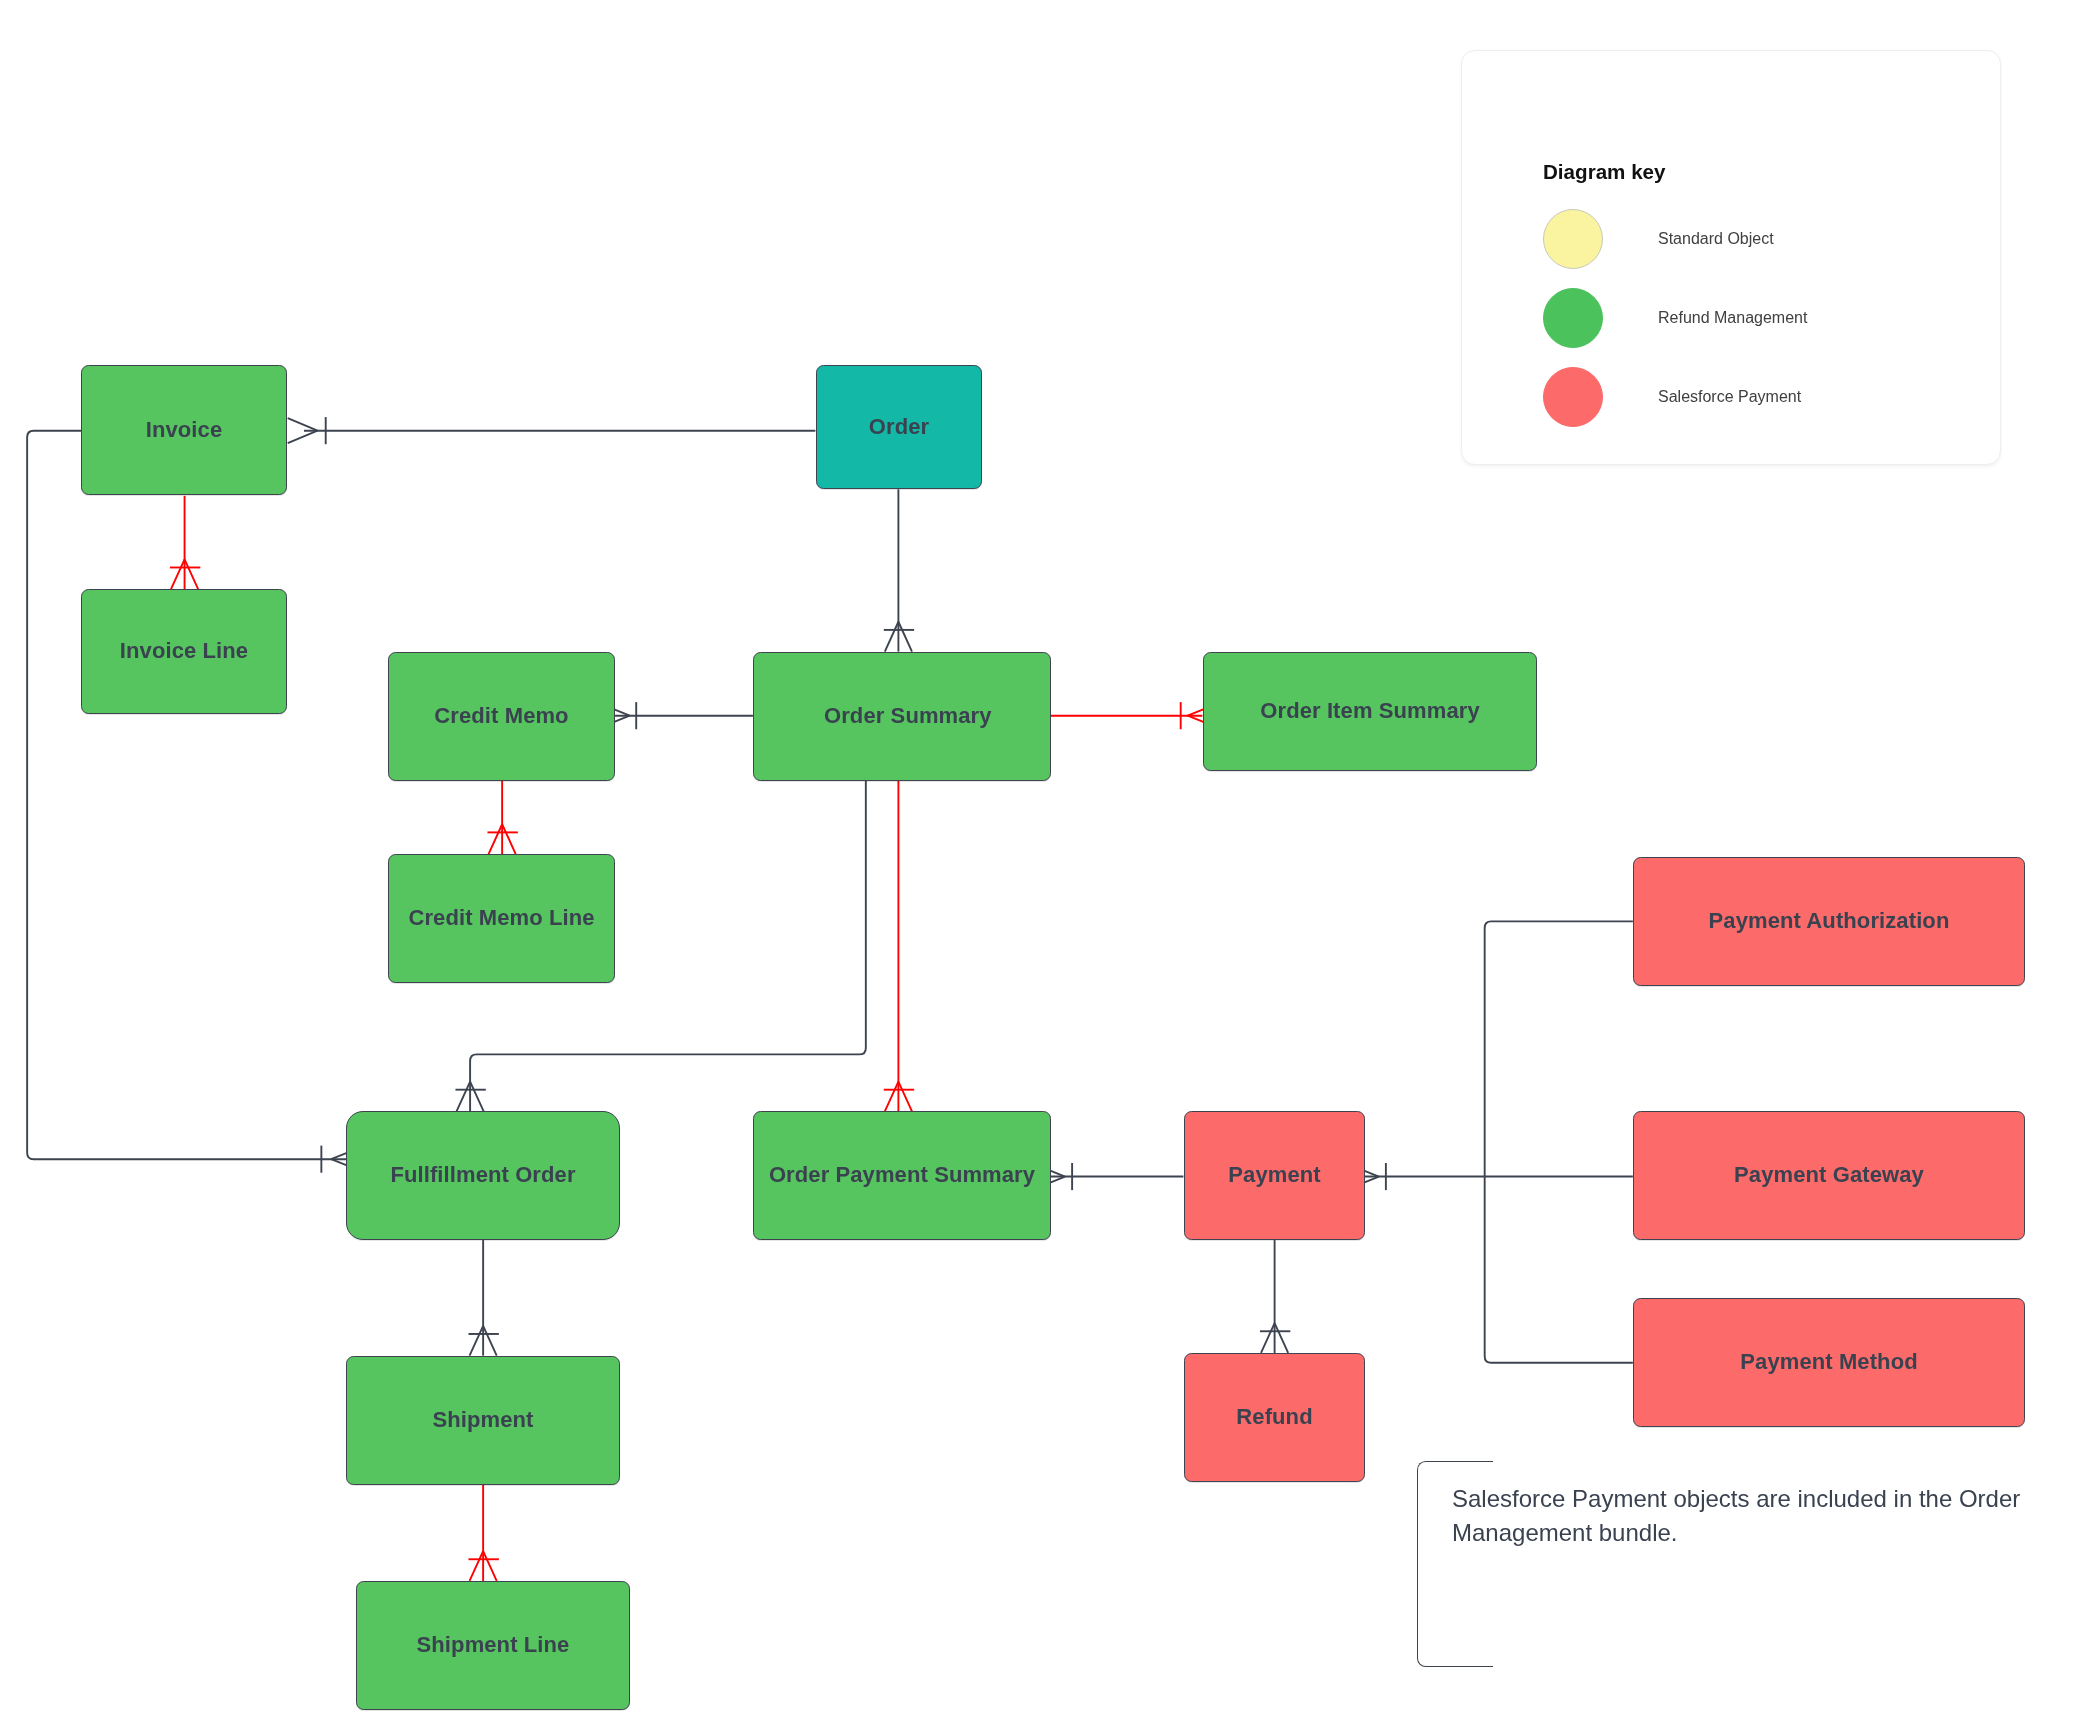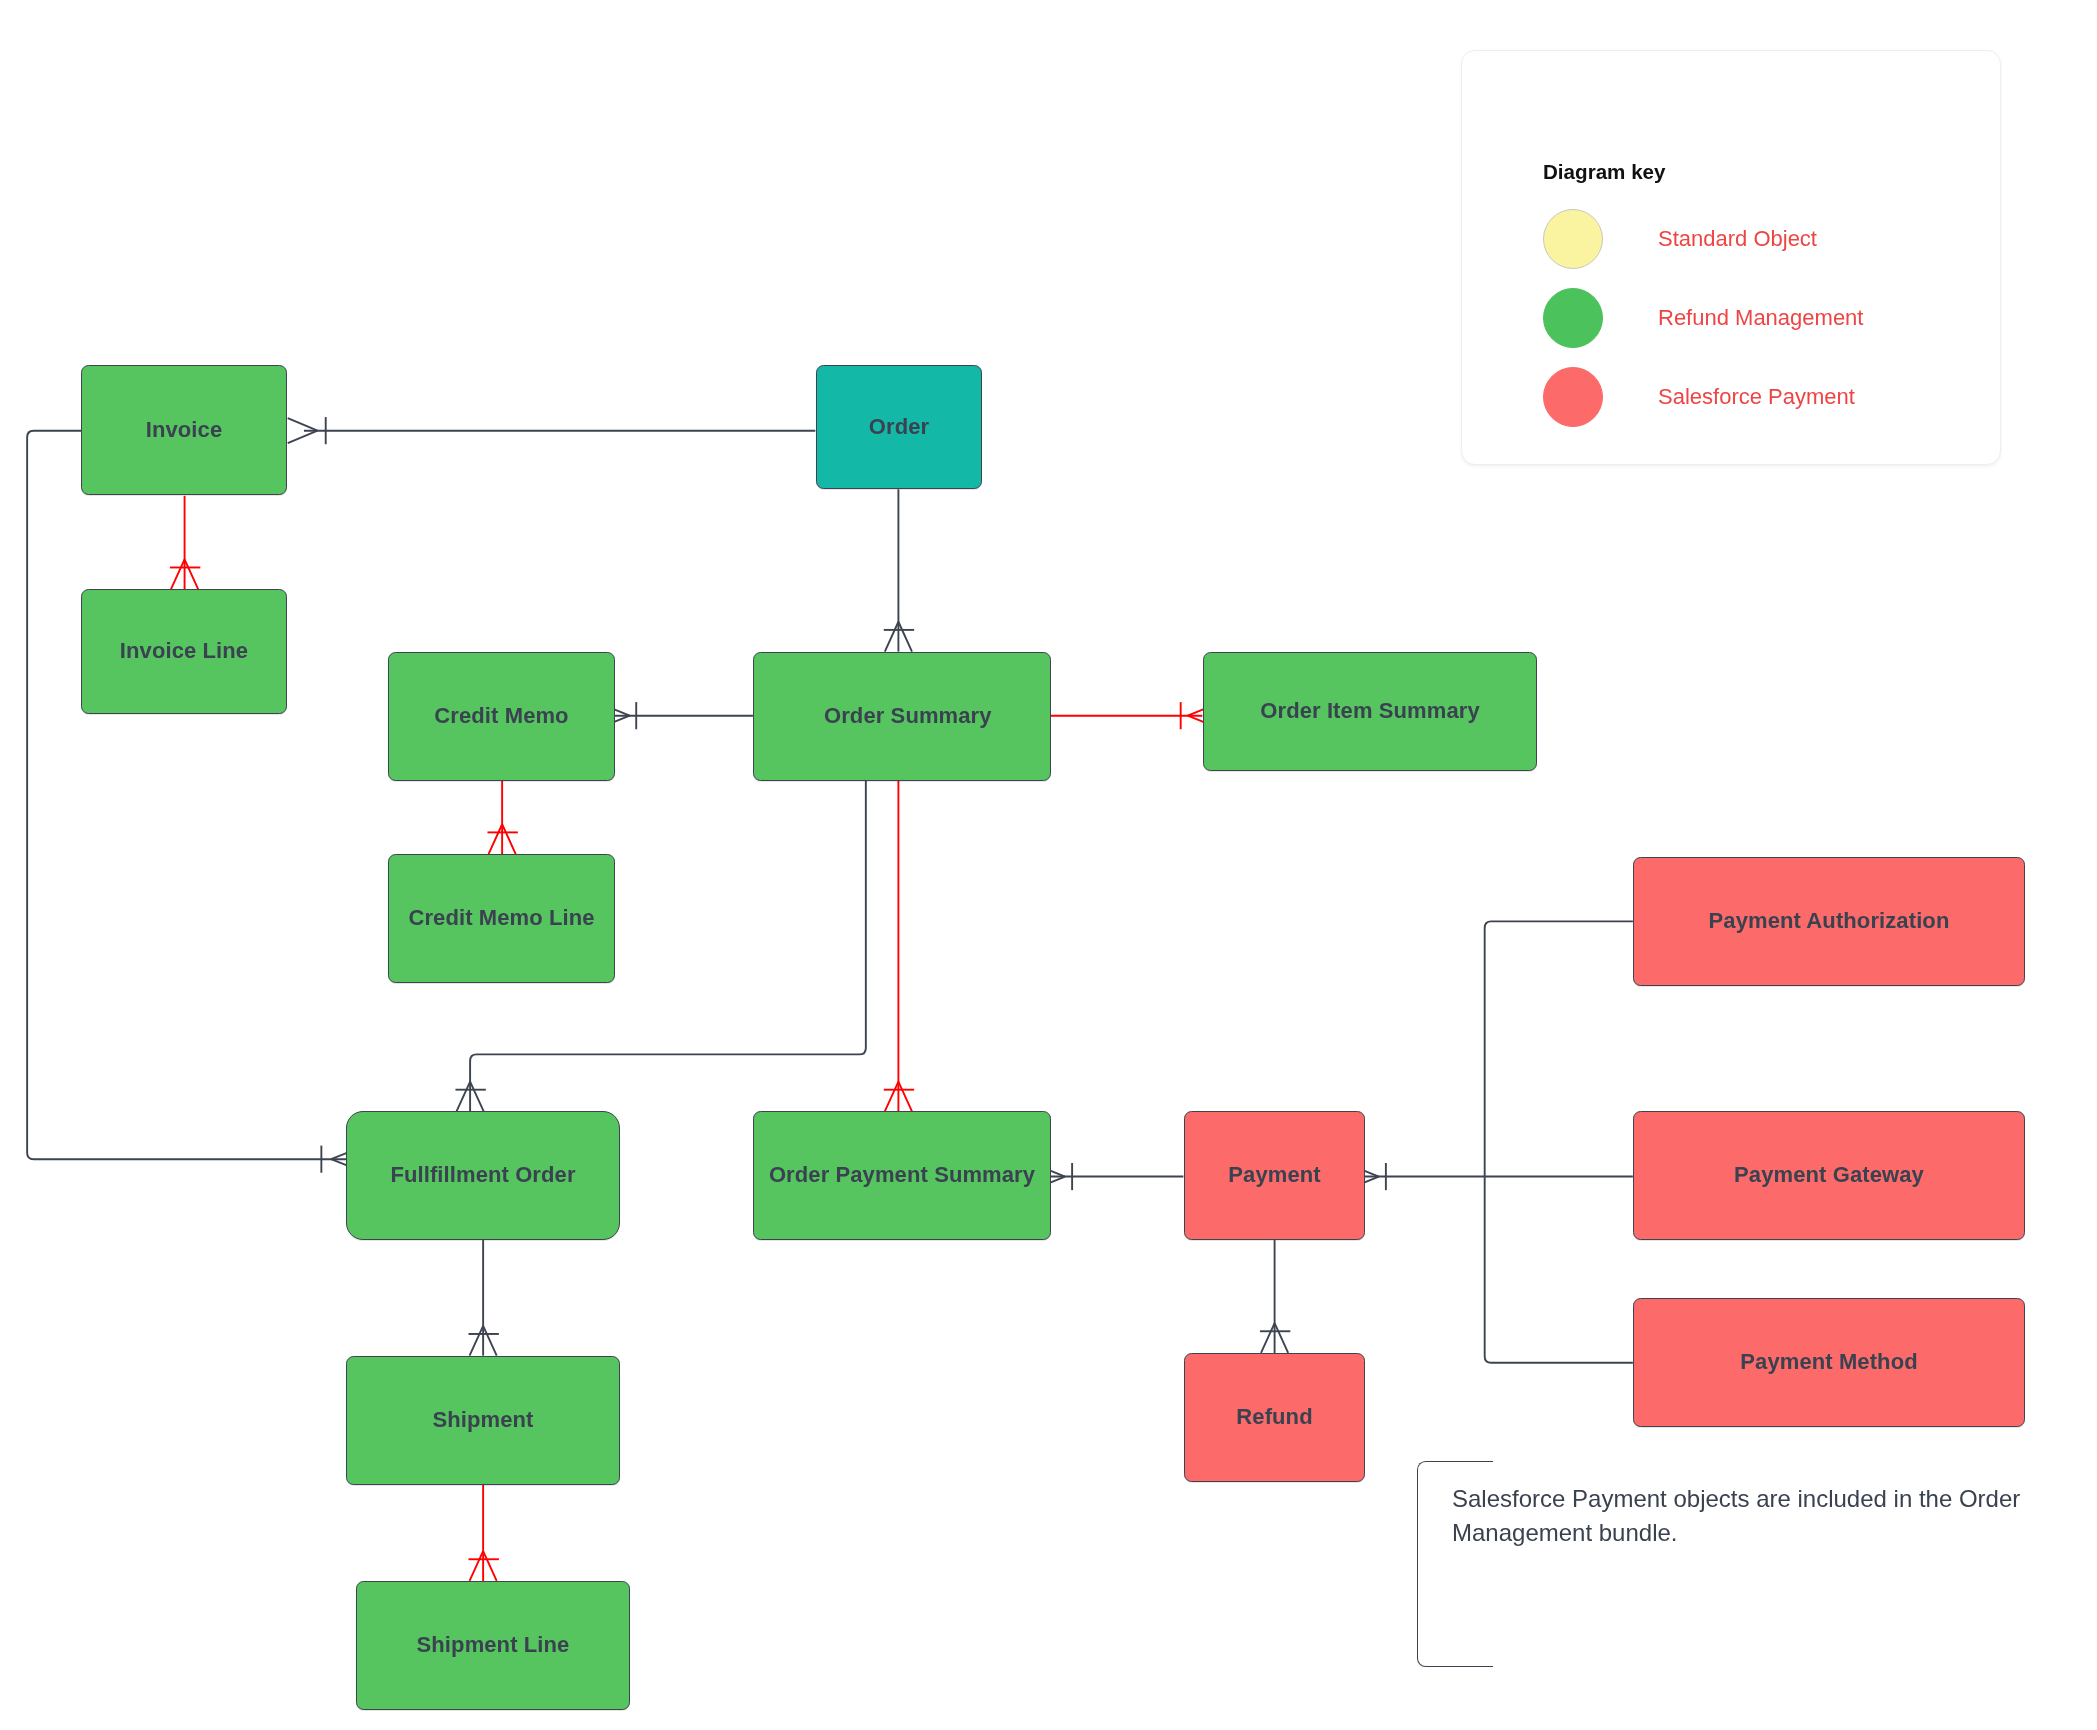--- a/index.html
+++ b/index.html
@@ -34,21 +34,21 @@
     box-sizing:border-box;
     box-shadow:0 1.1px 3.3px rgba(0,0,0,.05);
     margin-top:12px;
   }
   #legend-title{
     position:absolute;left:81px;top:109px;
     font-size:20.6px;font-weight:bold;color:#111;
   }
   .lg-row{position:absolute;left:81px;height:61px;display:flex;align-items:center;}
   .lg-dot{width:60px;height:60px;border-radius:50%;border:1.1px solid #c9c9bb;box-sizing:border-box;flex:0 0 auto;}
-  .lg-label{margin-left:55px;font-size:22px;color:#ef4444;white-space:nowrap;}
+  .lg-label{margin-left:55px;font-size:16px;color:#404040;white-space:nowrap;}
 
   #note{
     position:absolute;left:1452px;top:1482px;width:608px;
     font-size:24px;line-height:1.42;color:#3a4250;
   }
   #note-bracket{
     position:absolute;left:1417px;top:1461px;width:76px;height:206px;
     border-left:1.6px solid #3d4450;
     border-top:1.6px solid #3d4450;
     border-bottom:1.6px solid #3d4450;

